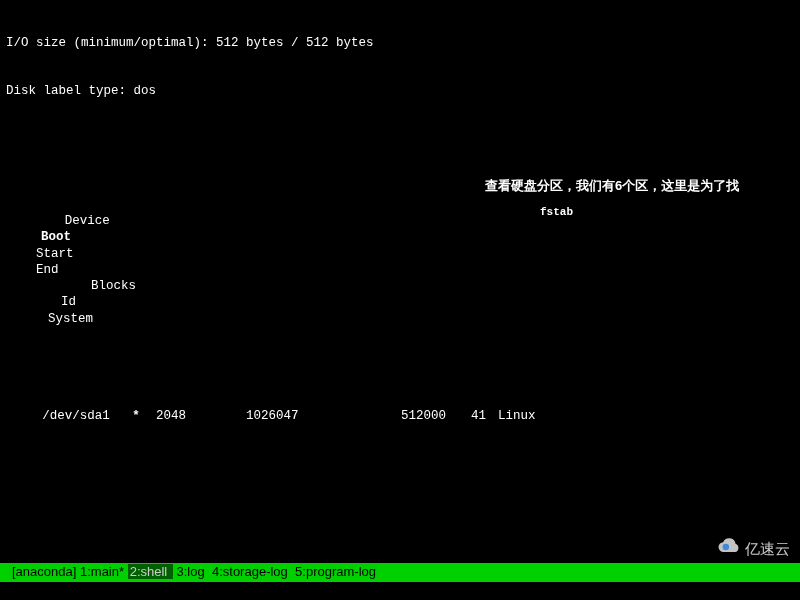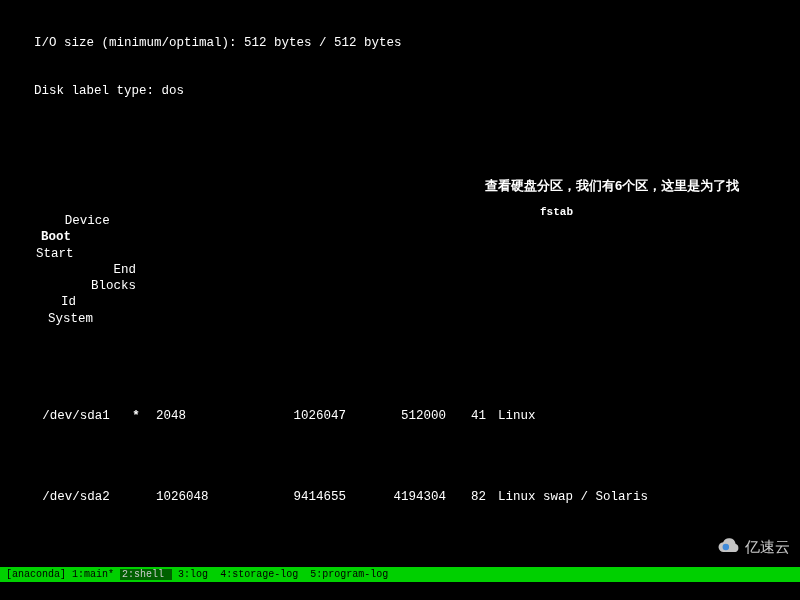--- a/index.html
+++ b/index.html
@@ -11,26 +11,26 @@
     font-size: 12.5px;
     line-height: 1.3;
     color: #fff;
     overflow: hidden;
     position: relative;
   }
   .terminal {
     padding: 2px 6px 0 6px;
     white-space: pre;
   }
-  .line { display: block; margin-left: 28px; }
+  .line { display: block; }
   .header-row span { display: inline-block; }
   .col-dev   { width: 80px; text-align: center; }
   .col-boot  { width: 40px; text-align: center; font-weight: bold; }
   .col-start { width: 90px; text-align: left; }
-  .col-end   { width: 100px; text-align: right; }
+  .col-end   { width: 100px; text-align: left; }
   .col-blocks{ width: 100px; text-align: right; }
   .col-id    { width: 40px; text-align: right; }
   .col-sys   { width: 60px; text-align: left; padding-left: 12px;}
   .col-sys-wide { text-align: left; padding-left: 12px;}
   .row span { display: inline-block; }
   .blank { height: 16px; }
   .annotation {
     position: absolute;
     color: #fff;
     font-family: sans-serif, "SimSun";
@@ -40,38 +40,38 @@
   }
   .ann1 { top: 178px; left: 485px; }
   .ann2 { top: 196px; left: 540px; font-family: "Courier New", monospace; font-size: 11px; margin-top: 9px;}
   .statusbar {
     position: absolute;
     bottom: 18px;
     left: 0;
     width: 100%;
     background: #00d000;
     color: #000;
-    font-family: Liberation Mono, monospace;
-    font-size: 10px;
-    padding: 1px 6px;
+    font-family: Liberation Sans, sans-serif;
+    font-size: 13px;
+    padding: 1px 12px;
     white-space: pre;
   }
   .statusbar .active { background: #006000; color: #ccc; padding: 0 2px;}
   .watermark {
     position: absolute;
     right: 10px;
     bottom: 40px;
     display: flex;
     align-items: center;
     gap: 4px;
     opacity: 0.85;
   }
   .watermark svg { width: 26px; height: 18px; }
   .watermark-text {
-    font-family: Liberation Mono, monospace;
+    font-family: Liberation Sans, sans-serif;
     font-size: 15px;
     color: #eee;
   }
 </style>
 </head>
 <body>
 
 <div class="terminal">
   <span class="line">I/O size (minimum/optimal): 512 bytes / 512 bytes</span>
   <span class="line">Disk label type: dos</span>
@@ -82,23 +82,20 @@
     <span class="col-boot">Boot</span>
     <span class="col-start">Start</span>
     <span class="col-end">End</span>
     <span class="col-blocks">Blocks</span>
     <span class="col-id">Id</span>
     <span class="col-sys">System</span>
   </div>
 
   <div class="row">
     <span class="col-dev">/dev/sda1</span><span class="col-boot">*</span><span class="col-start">2048</span><span class="col-end">1026047</span><span class="col-blocks">512000</span><span class="col-id">41</span><span class="col-sys">Linux</span>
-  </div>
-  <div class="row">
-    <span class="col-dev">/dev/sda2</span><span class="col-boot"></span><span class="col-start">1026048</span><span class="col-end">9414655</span><span class="col-blocks">4194304</span><span class="col-id">82</span><span class="col-sys-wide">Linux swap / Solaris</span>
   </div>
   
   
   
   
 
   
   
   
   

